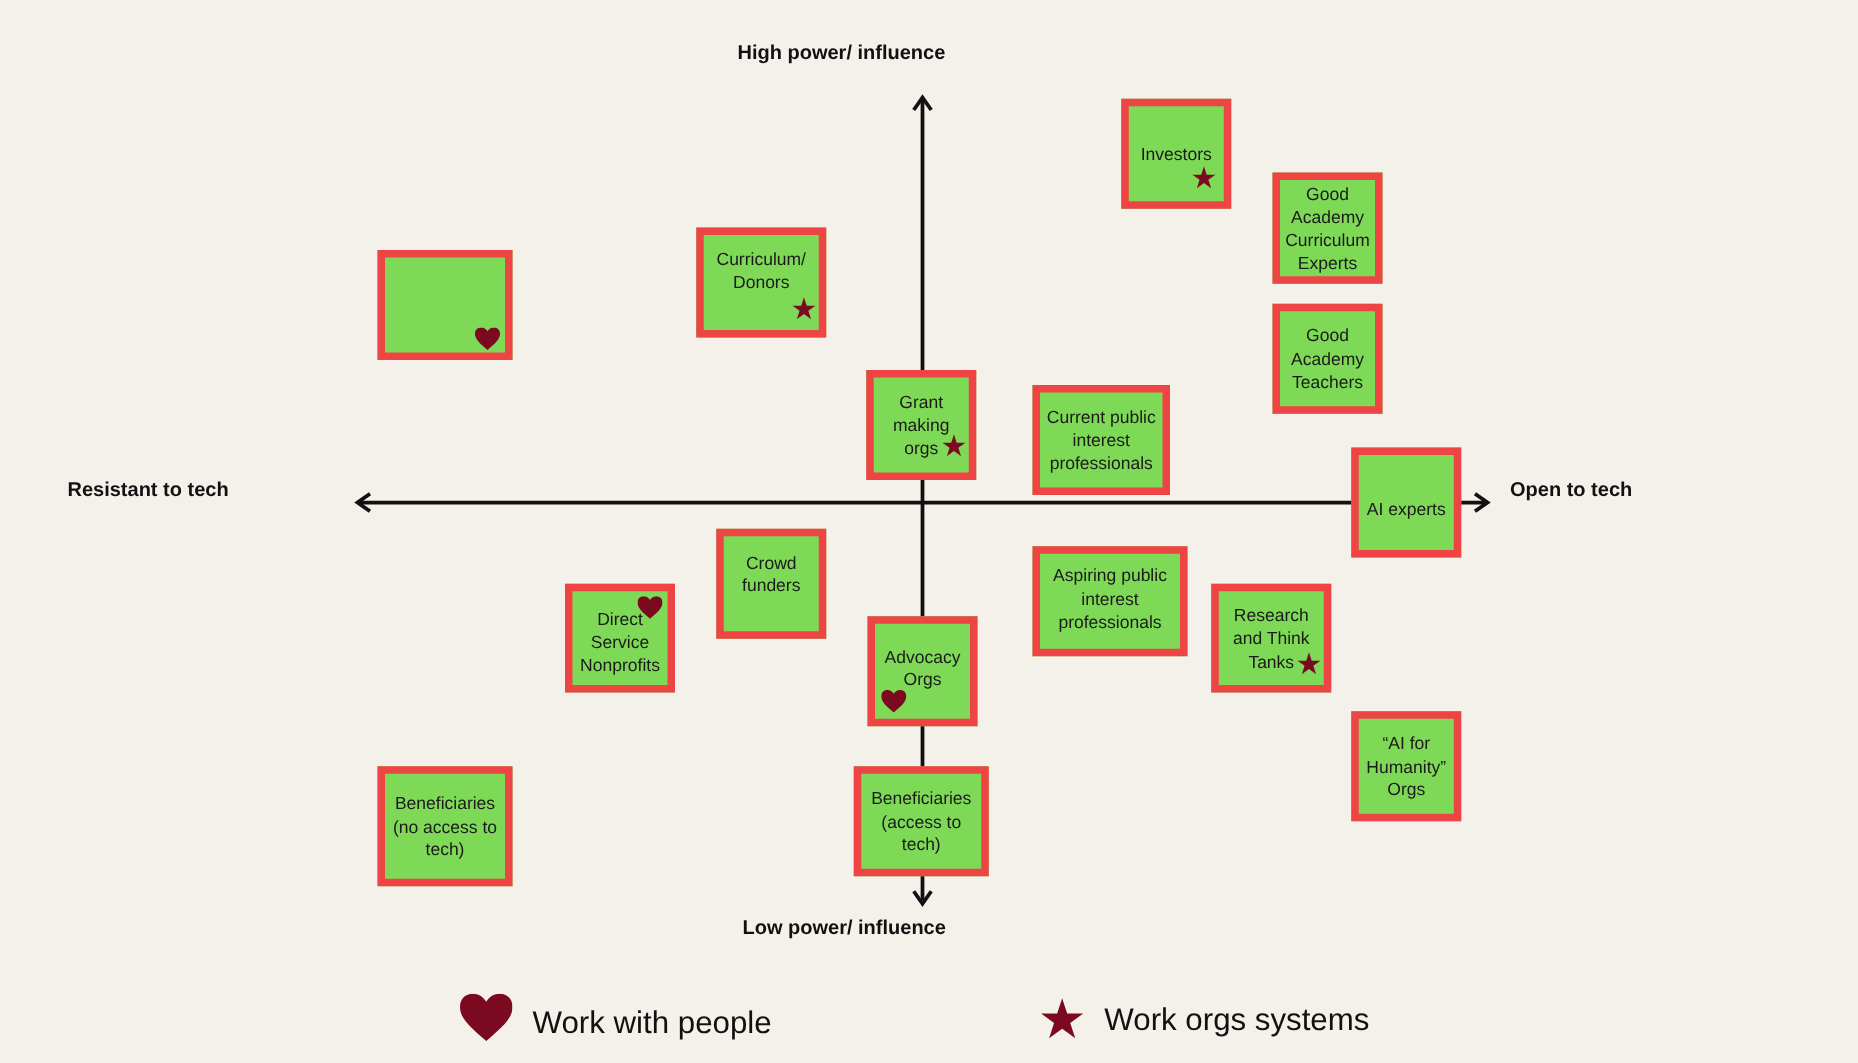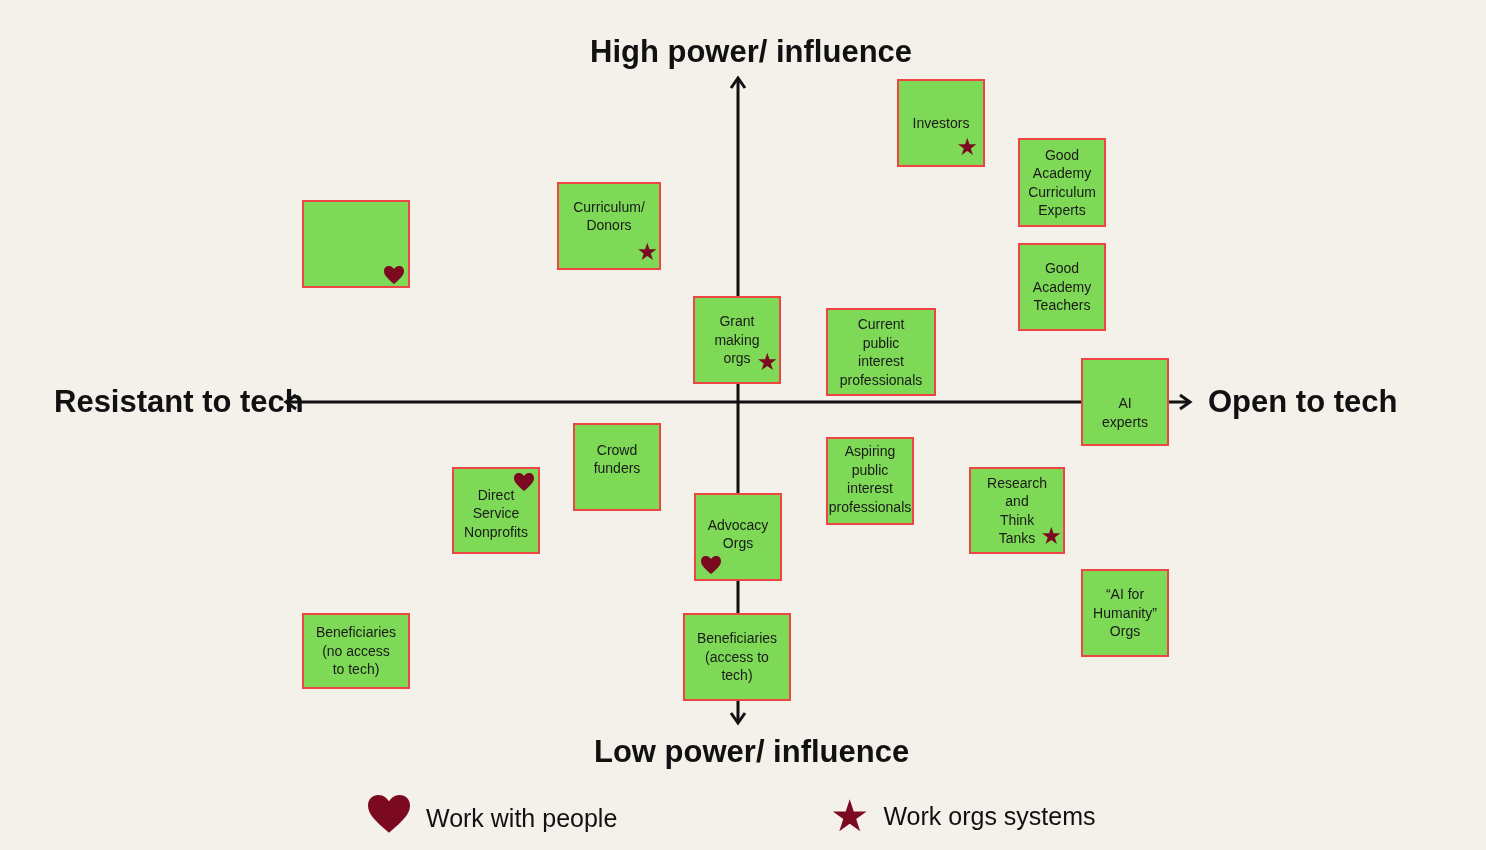--- a/index.html
+++ b/index.html
@@ -1,23 +1,23 @@
 <!DOCTYPE html>
 <html><head>
 <meta charset="utf-8">
 <style>
   html,body{margin:0;padding:0;}
   body{width:1486px;height:850px;background:#f4f1eb;position:relative;overflow:hidden;font-family:"Liberation Sans",sans-serif;color:#111;}
-  .axis-label{position:absolute;font-weight:bold;font-size:31px;color:#111;white-space:nowrap;}
+  .axis-label{position:absolute;font-weight:bold;font-size:16px;color:#111;white-space:nowrap;}
   #lbl-top{left:590px;top:34px;}
   #lbl-bottom{left:594px;top:734px;}
   #lbl-left{left:54px;top:384px;}
   #lbl-right{left:1208px;top:384px;}
   svg.axes{position:absolute;left:0;top:0;}
-  .note{position:absolute;background:#7ed957;border:2px solid #ef4444;box-sizing:border-box;display:flex;align-items:center;justify-content:center;text-align:center;font-size:14px;line-height:18.5px;color:#1a1a1a;padding:2px 18px;}
+  .note{position:absolute;background:#7ed957;border:6px solid #ef4444;box-sizing:border-box;display:flex;align-items:center;justify-content:center;text-align:center;font-size:14px;line-height:18.5px;color:#1a1a1a;padding:2px 0;}
   .note .badge{position:absolute;color:#7b0a21;}
   .star{font-size:24px;line-height:24px;}
   .heart svg{display:block;}
   .legend-item{position:absolute;display:flex;align-items:center;font-size:25px;color:#111;}
   .legend-item .ico{margin-right:16px;color:#7b0a21;}
 </style>
 </head>
 <body>
 
 <svg class="axes" width="1486" height="850">
@@ -88,34 +88,34 @@
 
 <div class="note" style="left:694px;top:493px;width:88px;height:88px;">
   <span style="margin-top:-6px;">Advocacy Orgs</span>
   <span class="badge heart" style="left:5px;bottom:4px;">
     <svg width="20" height="19" viewBox="0 0 20 19">
         <path d="M10 18 C3 12 0 9 0 5 C0 2 2 0 5 0 C7.5 0 9 1.5 10 3 C11 1.5 12.5 0 15 0 C18 0 20 2 20 5 C20 9 17 12 10 18Z" fill="#7b0a21"></path>
       </svg>
   </span>
 </div>
 
-<div class="note" style="left:826px;top:437px;width:88px;height:88px;">
+<div class="note" style="left:826px;top:437px;width:124px;height:88px;">
   <span style="margin-top:-4px;">Aspiring public interest professionals</span>
 </div>
 
 <div class="note" style="left:969px;top:467px;width:96px;height:87px;">
   <span>Research and Think Tanks</span>
   <span class="badge star" style="right:1px;bottom:4px;">★</span>
 </div>
 
 <div class="note" style="left:1081px;top:569px;width:88px;height:88px;">
   <span>“AI for Humanity” Orgs</span>
 </div>
 
-<div class="note" style="left:302px;top:613px;width:108px;height:76px;">
+<div class="note" style="left:302px;top:613px;width:108px;height:96px;">
   <span>Beneficiaries (no access to tech)</span>
 </div>
 
 <div class="note" style="left:683px;top:613px;width:108px;height:88px;">
   <span>Beneficiaries (access to tech)</span>
 </div>
 
 <div class="legend-item" style="left:368px;top:795px;">
   <span class="ico">
     <svg width="42" height="40" viewBox="0 0 20 19">

